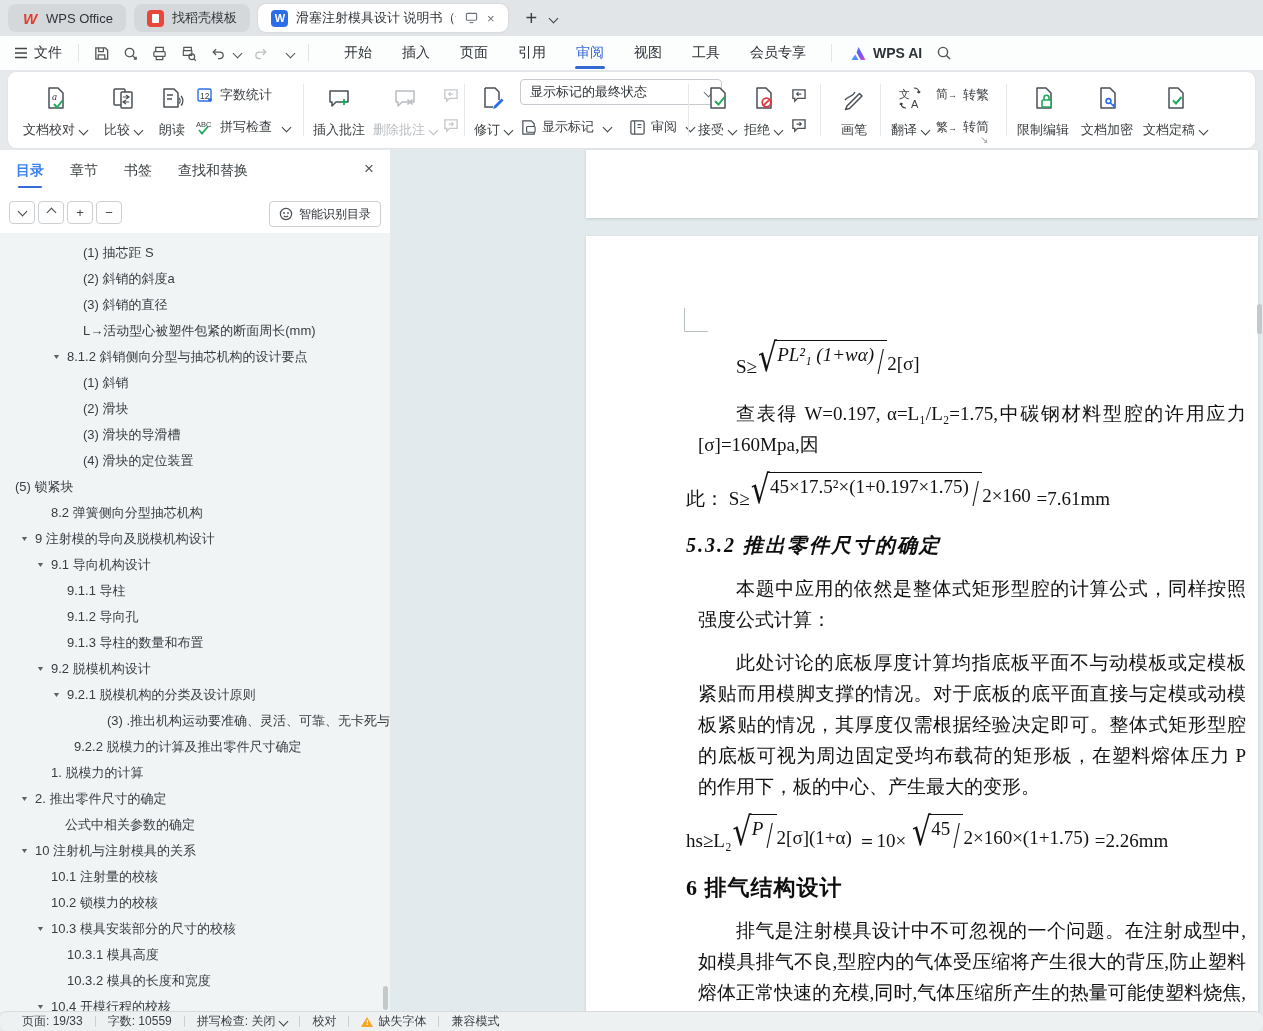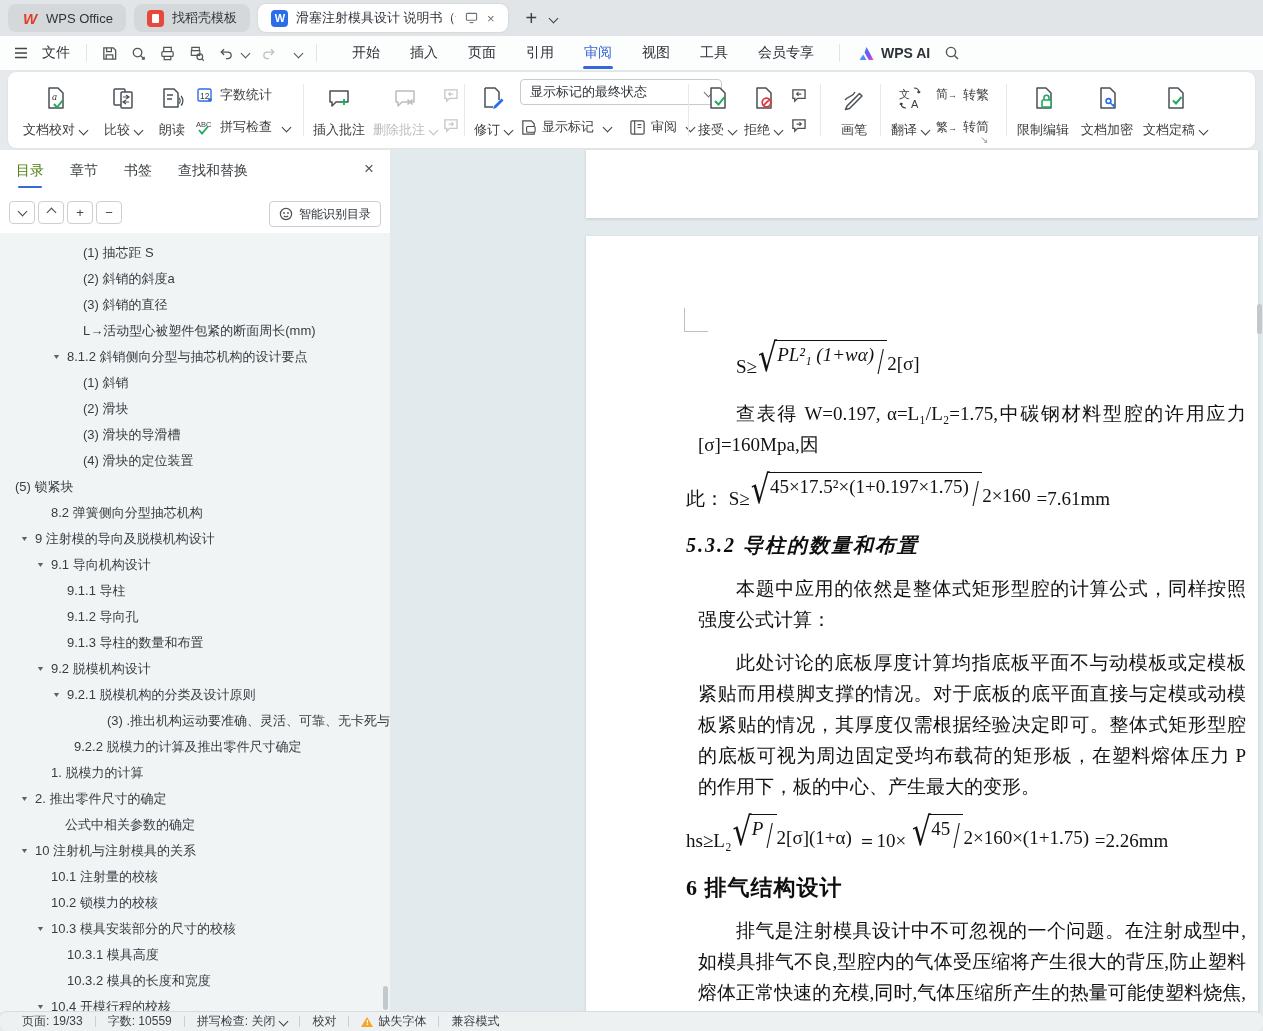--- a/index.html
+++ b/index.html
@@ -18,21 +18,21 @@
   .docer{width:17px;height:17px;border-radius:4px;background:#e8483b;position:relative;}
   .docer::after{content:'';position:absolute;left:5px;top:4px;width:7px;height:9px;background:#fff;border-radius:1px;}
   .worddoc{width:17px;height:17px;border-radius:4px;background:#2b6de8;color:#fff;font-size:11px;font-weight:bold;display:flex;align-items:center;justify-content:center;}
   .tabtitle{max-width:160px;white-space:nowrap;overflow:hidden;}
   .tab .mini{color:#6c7277;margin-left:9px;font-size:13px;line-height:1;}
   .newtab{font-size:20px;color:#3c4043;margin:0 2px 0 4px;padding:0 6px;}
   .tabbar .chev{color:#3c4043;}
 
   
   .menubar{position:absolute;top:36px;left:0;right:0;height:34px;background:#fcfdfd;display:flex;align-items:center;font-size:14px;}
-  .filebtn{display:flex;align-items:center;gap:14px;padding:0 12px 0 14px;color:#2e3338;}
+  .filebtn{display:flex;align-items:center;gap:6px;padding:0 12px 0 14px;color:#2e3338;}
   .menubar .vsep{height:18px;margin:0 4px;}
   .qicons{display:flex;align-items:center;gap:12px;padding:0 10px;color:#555;}
   .qicons svg{display:block;}
   .qi.dis{color:#bcc0c3;}
   .mitems{display:flex;align-items:center;height:100%;margin-left:16px;}
   .mitem{position:relative;height:100%;display:flex;align-items:center;padding:0 15px;color:#2e3338;}
   .mitem.active{color:#3668d8;}
   .mitem.active::after{content:'';position:absolute;left:14px;right:14px;bottom:1px;height:3px;border-radius:2px;background:#3668d8;}
   .aiwrap{display:flex;align-items:center;gap:6px;margin-left:14px;font-size:14px;color:#2e3338;font-weight:600;}
   .searchbtn{margin-left:14px;color:#555;display:flex;}
@@ -51,21 +51,21 @@
   .navcol{position:absolute;width:20px;}
   .navcol .ni{position:absolute;left:0;}
   .ni1{top:16px;} .ni2{top:46px;}
   .expand{position:absolute;left:972px;top:62px;color:#9aa0a5;font-size:10px;}
 
   
   .main{position:absolute;top:150px;left:0;right:0;bottom:19px;}
   .sidebar{position:absolute;top:0;left:0;width:390px;height:100%;background:#fff;}
   .stabs{position:absolute;top:0;left:0;right:0;height:42px;display:flex;align-items:center;padding-left:16px;font-size:14px;}
   .stab{position:relative;height:100%;display:flex;align-items:center;margin-right:26px;color:#3c4043;}
-  .stab.active{color:#4d7c0f;}
+  .stab.active{color:#3b82f6;font-weight:bold;}
   .stab.active::after{content:'';position:absolute;left:2px;right:2px;bottom:4px;height:2.5px;background:#3668d8;border-radius:2px;}
   .sclose{position:absolute;right:16px;top:10px;font-size:17px;color:#555;line-height:1;}
   .ctrls{position:absolute;top:51px;left:9px;right:9px;height:26px;}
   .cbtn{position:absolute;top:0;width:26px;height:23px;border:1px solid #ccd0d3;border-radius:4px;background:#fff;
         display:flex;align-items:center;justify-content:center;color:#444;font-size:13px;box-sizing:border-box;}
   .cbtn .chev{margin:0;}
   .cbtn .chevup{transform:rotate(-135deg);margin-top:4px;}
   .smarttoc{position:absolute;right:0;top:0;height:24px;border:1px solid #ccd0d3;border-radius:4px;background:#fff;
             display:flex;align-items:center;gap:6px;padding:0 9px;font-size:12px;color:#2e3338;}
   .toclist{position:absolute;top:83px;left:0;right:0;bottom:0;background:#f1f4f5;padding-top:7px;overflow:hidden;}
@@ -701,21 +701,21 @@
             <span class="flhs">此： </span>
             <span class="flhs">S≥</span>
             <span class="sqrt">
                 <span class="rad">√</span>
                 <span class="bar"><span>45×17.5²×(1+0.197×1.75)</span><span class="fsl">/</span></span>
                 <span class="den">2×160</span>
               </span>
             <span class="fres"> =7.61mm</span>
           </div>
 
-          <h3 class="h532">5.3.2  导柱的数量和布置</h3>
+          <h3 class="h532">5.3.2  推出零件尺寸的确定</h3>
 
           <p class="para">本题中应用的依然是整体式矩形型腔的计算公式，同样按照强度公式计算：</p>
           <p class="para">此处讨论的底板厚度计算均指底板平面不与动模板或定模板紧贴而用模脚支撑的情况。对于底板的底平面直接与定模或动模板紧贴的情况，其厚度仅需根据经验决定即可。整体式矩形型腔的底板可视为周边固定受均布载荷的矩形板，在塑料熔体压力 P 的作用下，板的中心、产生最大的变形。</p>
 
           <div class="frow">
             <span class="flhs">hs≥L₂</span>
             <span class="sqrt">
                 <span class="rad">√</span>
                 <span class="bar"><span class="it">P</span><span class="fsl">/</span></span>
                 <span class="den">2[σ](1+α)</span>

